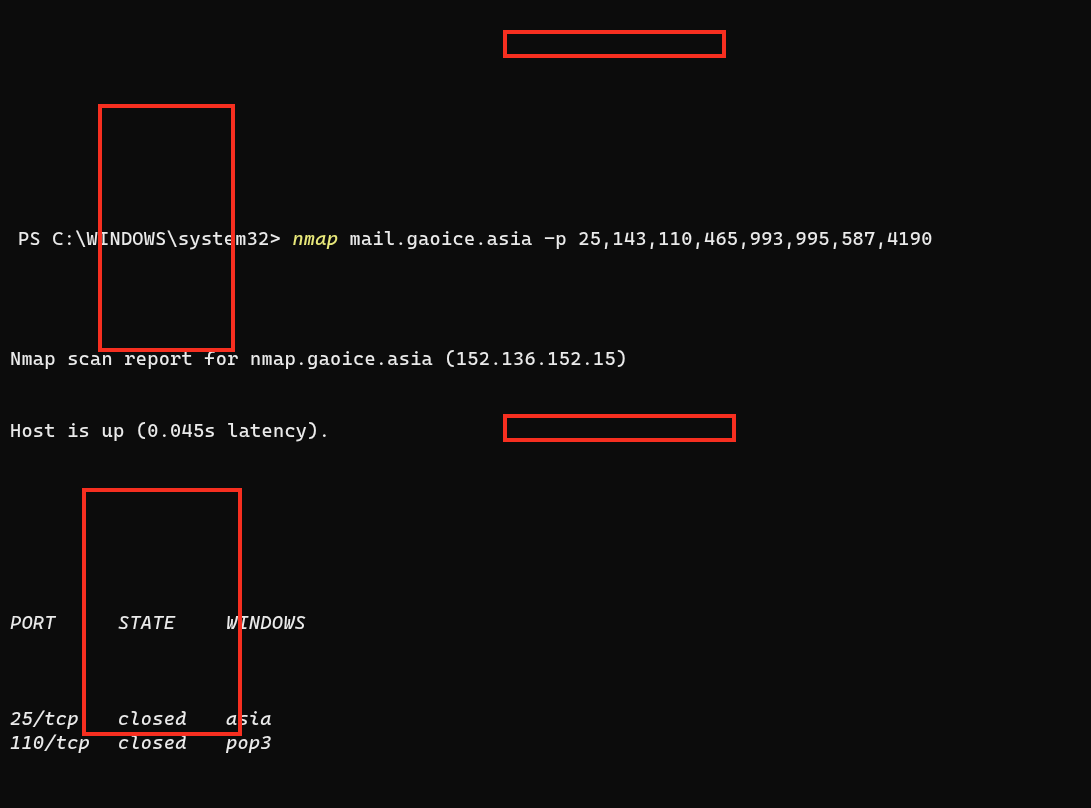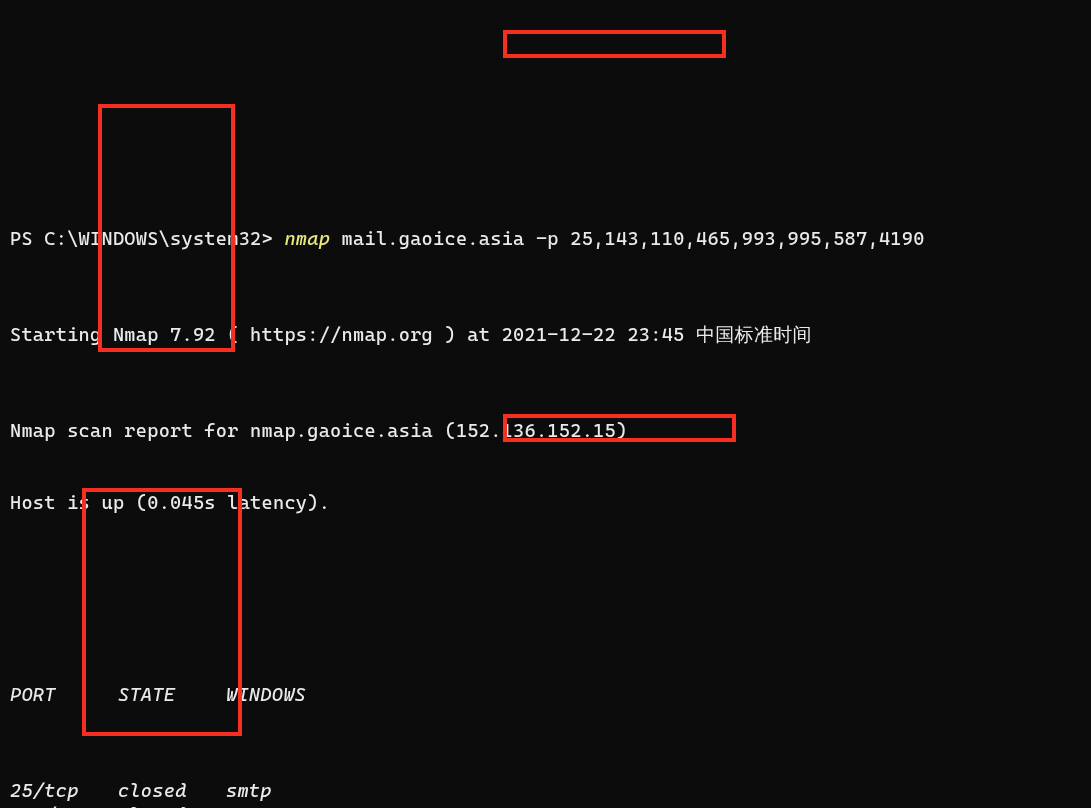--- a/index.html
+++ b/index.html
@@ -13,21 +13,21 @@
     width: 1091px;
     height: 808px;
     overflow: hidden;
   }
   .term {
     position: relative;
     white-space: pre;
     padding: 6px 10px;
     letter-spacing: 0.3px;
   }
-  .prompt { color:#eaeaea; }
+  .prompt { color:#eaeaea;margin-left:8px; }
   .cmd-yellow { color:#e8e87a;font-style:italic; }
 
   .line { position:relative; height:24px; }
   .cell { display:inline-block;font-style:italic; }
 
   .highlight-box {
     position:absolute;
     border: 4px solid #f72f20;
     box-sizing:border-box;
     pointer-events:none;
@@ -38,30 +38,29 @@
 
 <div class="term">
 
   
 
   
   <div class="line" style="height:4px;"></div>
 
   <div class="line"><span class="prompt">PS C:\WINDOWS\system32&gt;</span><span> </span><span class="cmd-yellow">nmap</span><span> </span><span>mail.gaoice.asia -p 25,143,110,465,993,995,587,4190</span></div>
 
-  <div class="line"><span>Starting Nmap 7.92 ( https://nmap.org ) at </span><span>2021-12-22 23:45</span><span> 中国标准时间</span></div>
 
   <div class="line"><span>Nmap scan report for nmap.gaoice.asia (152.136.152.15)</span></div>
   <div class="line"><span>Host is up (0.045s latency).</span></div>
 
   <div class="line"></div>
 
   <div class="line"><span class="cell" style="width:108px">PORT</span><span class="cell" style="width:108px">STATE</span><span class="cell">WINDOWS</span></div>
 
-  <div id="run1-rows"><div class="line"><span class="cell" style="width: 108px;">25/tcp</span><span class="cell" style="width: 108px;">closed</span><span class="cell">smtp</span></div><div class="line"><span class="cell" style="width: 108px;">110/tcp</span><span class="cell" style="width: 108px;">closed</span><span class="cell">pop3</span></div></div>
+  <div id="run1-rows"><div class="line"><span class="cell" style="width: 108px;">25/tcp</span><span class="cell" style="width: 108px;">closed</span><span class="cell">asia</span></div><div class="line"><span class="cell" style="width: 108px;">110/tcp</span><span class="cell" style="width: 108px;">closed</span><span class="cell">pop3</span></div></div>
 
   
   
 
   
 
   
 
   
 

